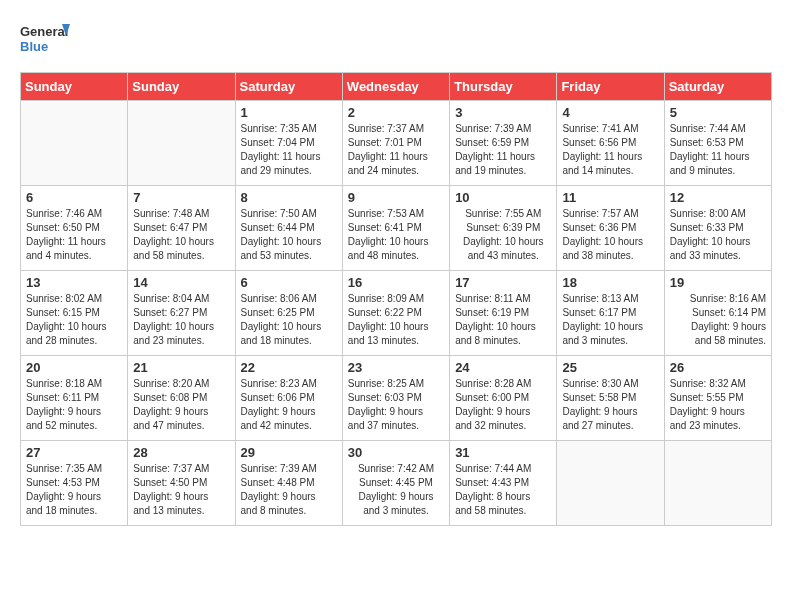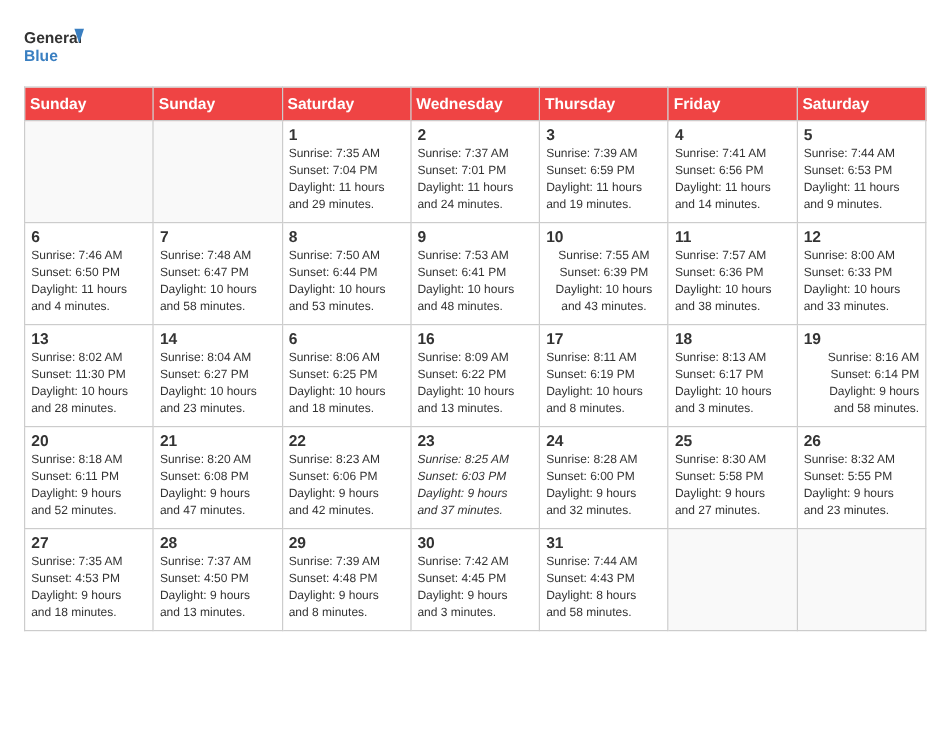--- a/index.html
+++ b/index.html
@@ -187,21 +187,21 @@
           <div class="day-info" style="white-space: pre-line;">Sunrise: 8:00 AM
 Sunset: 6:33 PM
 Daylight: 10 hours
 and 33 minutes.</div>
         </td>
       </tr>
       <tr>
         <td>
           <span class="day-num">13</span>
           <div class="day-info" style="white-space: pre-line;">Sunrise: 8:02 AM
-Sunset: 11:30 PM
+Sunset: 6:15 PM
 Daylight: 10 hours
 and 28 minutes.</div>
         </td>
         <td>
           <span class="day-num">14</span>
           <div class="day-info" style="white-space: pre-line;">Sunrise: 8:04 AM
 Sunset: 6:27 PM
 Daylight: 10 hours
 and 23 minutes.</div>
         </td>
@@ -258,21 +258,21 @@
         </td>
         <td>
           <span class="day-num">22</span>
           <div class="day-info" style="white-space: pre-line;">Sunrise: 8:23 AM
 Sunset: 6:06 PM
 Daylight: 9 hours
 and 42 minutes.</div>
         </td>
         <td>
           <span class="day-num">23</span>
-          <div class="day-info" style="white-space: pre-line; font-style: italic;">Sunrise: 8:25 AM
+          <div class="day-info" style="white-space: pre-line;">Sunrise: 8:25 AM
 Sunset: 6:03 PM
 Daylight: 9 hours
 and 37 minutes.</div>
         </td>
         <td>
           <span class="day-num">24</span>
           <div class="day-info" style="white-space: pre-line;">Sunrise: 8:28 AM
 Sunset: 6:00 PM
 Daylight: 9 hours
 and 32 minutes.</div>
@@ -309,21 +309,21 @@
         </td>
         <td>
           <span class="day-num">29</span>
           <div class="day-info" style="white-space: pre-line;">Sunrise: 7:39 AM
 Sunset: 4:48 PM
 Daylight: 9 hours
 and 8 minutes.</div>
         </td>
         <td>
           <span class="day-num">30</span>
-          <div class="day-info" style="white-space: pre-line;">Sunrise: 7:42 AM
+          <div class="day-info" style="white-space: pre-line; text-align: center;">Sunrise: 7:42 AM
 Sunset: 4:45 PM
 Daylight: 9 hours
 and 3 minutes.</div>
         </td>
         <td>
           <span class="day-num">31</span>
           <div class="day-info" style="white-space: pre-line;">Sunrise: 7:44 AM
 Sunset: 4:43 PM
 Daylight: 8 hours
 and 58 minutes.</div>

